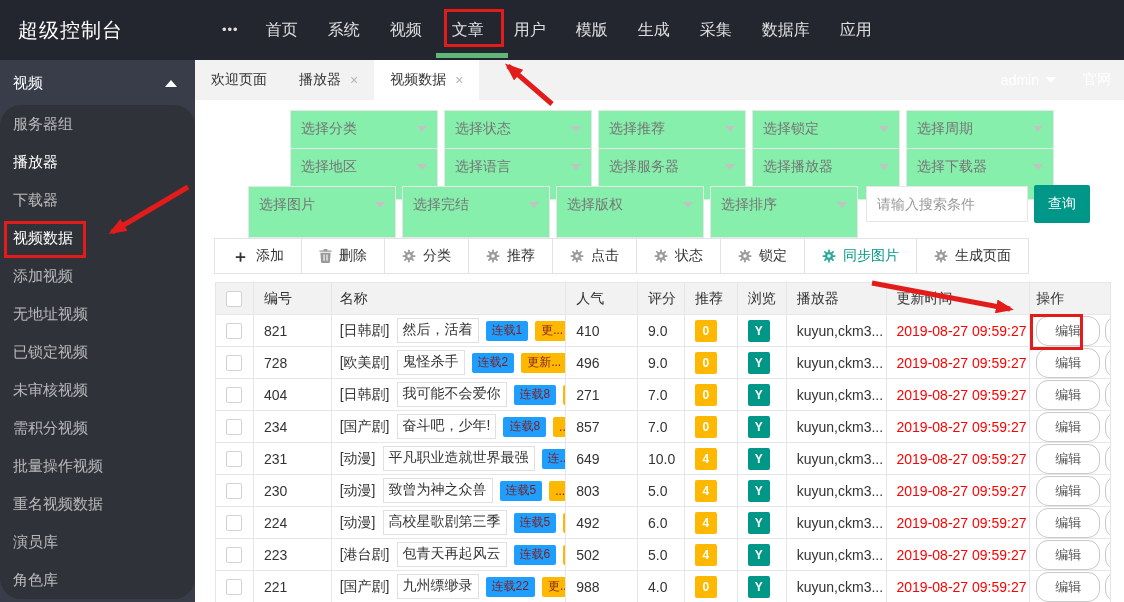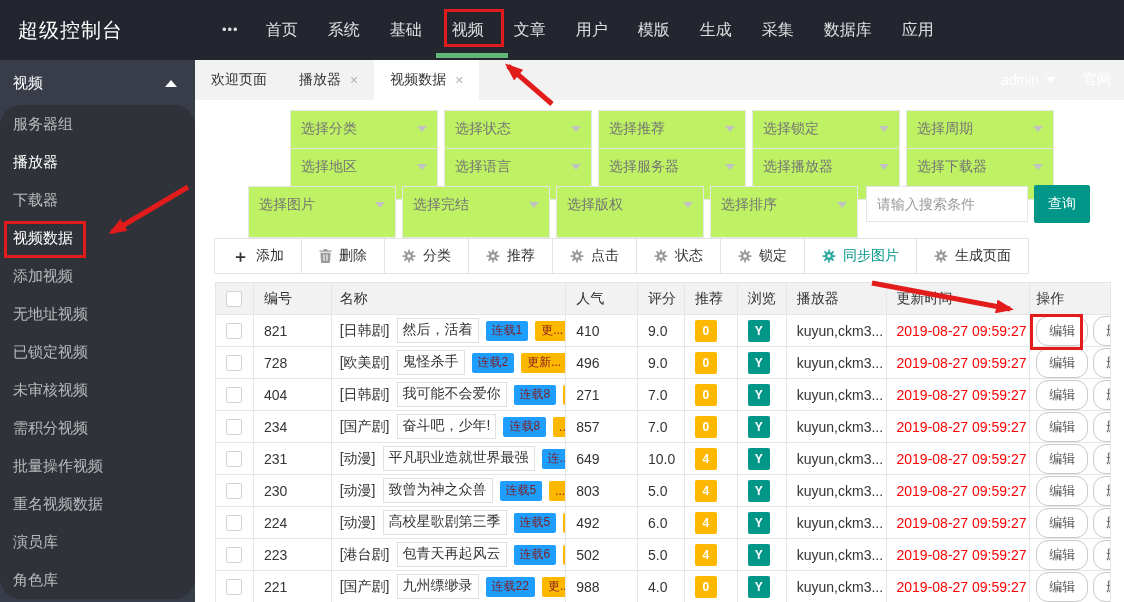--- a/index.html
+++ b/index.html
@@ -26,21 +26,21 @@
 
   
   .sidebar{position:absolute;left:0;top:60px;width:195px;height:542px;background:#393D49;}
   .side-head{height:45px;line-height:45px;padding-left:13px;color:#fff;font-size:15px;position:relative;background:#393D49;cursor:pointer;}
   .tri-up{position:absolute;right:18px;top:20px;width:0;height:0;border-left:6px solid transparent;border-right:6px solid transparent;border-bottom:7px solid #fff;}
   .side-list{background:#2F3238;border-radius:21px;}
   .side-item{height:38px;line-height:38px;padding-left:13px;color:rgba(255,255,255,.65);font-size:15px;cursor:pointer;white-space:nowrap;}
   .side-item.bright{color:#fff;}
 
   
-  .sel{position:absolute;width:148px;height:52px;box-sizing:border-box;border:1px solid #e6e6e6;background:#bef264;color:#757575;font-size:14px;line-height:34px;padding-left:10px;cursor:pointer;}
+  .sel{position:absolute;width:148px;height:52px;box-sizing:border-box;border:1px solid #e6e6e6;background:#86efac;color:#757575;font-size:14px;line-height:34px;padding-left:10px;cursor:pointer;}
   .sel .caret{position:absolute;right:10px;top:15px;width:0;height:0;border-left:5px solid transparent;border-right:5px solid transparent;border-top:6px solid #c2c2c2;}
   .search-input{position:absolute;left:866px;top:186px;width:162px;height:36px;box-sizing:border-box;border:1px solid #e6e6e6;padding:0 10px;font-size:14px;color:#333;outline:none;}
   .search-input::placeholder{color:#999;}
   .search-btn{position:absolute;left:1034px;top:185px;width:56px;height:38px;background:#009688;color:#fff;border:none;border-radius:2px;font-size:14px;cursor:pointer;font-family:inherit;}
 
   
   .toolbar{position:absolute;left:215px;top:238px;height:36px;display:flex;}
   .tbtn{height:36px;box-sizing:border-box;border:1px solid #e3e3e3;background:#fff;margin-left:-1px;padding:0 17px;display:flex;align-items:center;gap:7px;font-size:14px;color:#333;cursor:pointer;font-family:inherit;white-space:nowrap;}
   .tbtn .ic{display:flex;align-items:center;color:#9a9a9a;}
   .tbtn .plus{color:#333;font-size:17px;font-weight:bold;line-height:1;}
@@ -66,42 +66,41 @@
   .ckb{width:16px;height:16px;box-sizing:border-box;border:1px solid #d2d2d2;border-radius:2px;background:#fff;cursor:pointer;}
   .cat{flex:none;}
   .title-box{flex:none;margin-left:7px;border:1px solid #e0e0e0;height:23px;line-height:21px;padding:0 5px;color:#333;}
   .b-serial,.b-update{flex:none;margin-left:7px;height:20px;display:inline-flex;align-items:center;padding:0 6px;border-radius:2px;color:#7f1d1d;font-size:12px;}
   .b-serial{background:#1E9FFF;}
   .b-update{background:#FFB800;}
   .badge{width:22px;height:22px;border-radius:2px;display:flex;align-items:center;justify-content:center;color:#fff;font-size:12px;font-weight:bold;}
   .badge.orange{background:#FFB800;}
   .badge.teal{background:#009688;}
   .t-red{color:#FF0000;}
-  .op-btn{height:30px;box-sizing:border-box;border:1px solid #C9C9C9;background:#fff;border-radius:12px;padding:0 12px;font-size:13px;color:#555;cursor:pointer;font-family:inherit;}
+  .op-btn{height:30px;box-sizing:border-box;border:1px solid #C9C9C9;background:#fff;border-radius:12px;padding:0 18px;font-size:13px;color:#555;cursor:pointer;font-family:inherit;}
 
   
   .anno-svg{position:absolute;left:0;top:0;z-index:90;pointer-events:none;}
   .anno-svg line{stroke:#E21B1B;stroke-width:5;}
   .anno-box{position:absolute;border:3px solid #E21B1B;z-index:91;pointer-events:none;box-sizing:border-box;}
   .box-nav{left:444px;top:9px;width:60px;height:38px;}
   .box-side{left:4px;top:221px;width:82px;height:37px;}
   .box-edit{left:1030px;top:314px;width:53px;height:36px;}
 </style>
 </head>
 <body>
 
 <div class="stage">
 
   <div class="header">
     <div class="logo">超级控制台</div>
     <div class="topnav">
         <div class="nav-item more">•••</div>
         <div class="nav-item">首页</div>
         <div class="nav-item">系统</div>
-        <div class="nav-item">基础</div>
         <div class="nav-item active">视频</div>
         <div class="nav-item">文章</div>
         <div class="nav-item">用户</div>
         <div class="nav-item">模版</div>
         <div class="nav-item">生成</div>
         <div class="nav-item">采集</div>
         <div class="nav-item">数据库</div>
         <div class="nav-item">应用</div>
       </div>
     <div class="nav-underline"></div>

